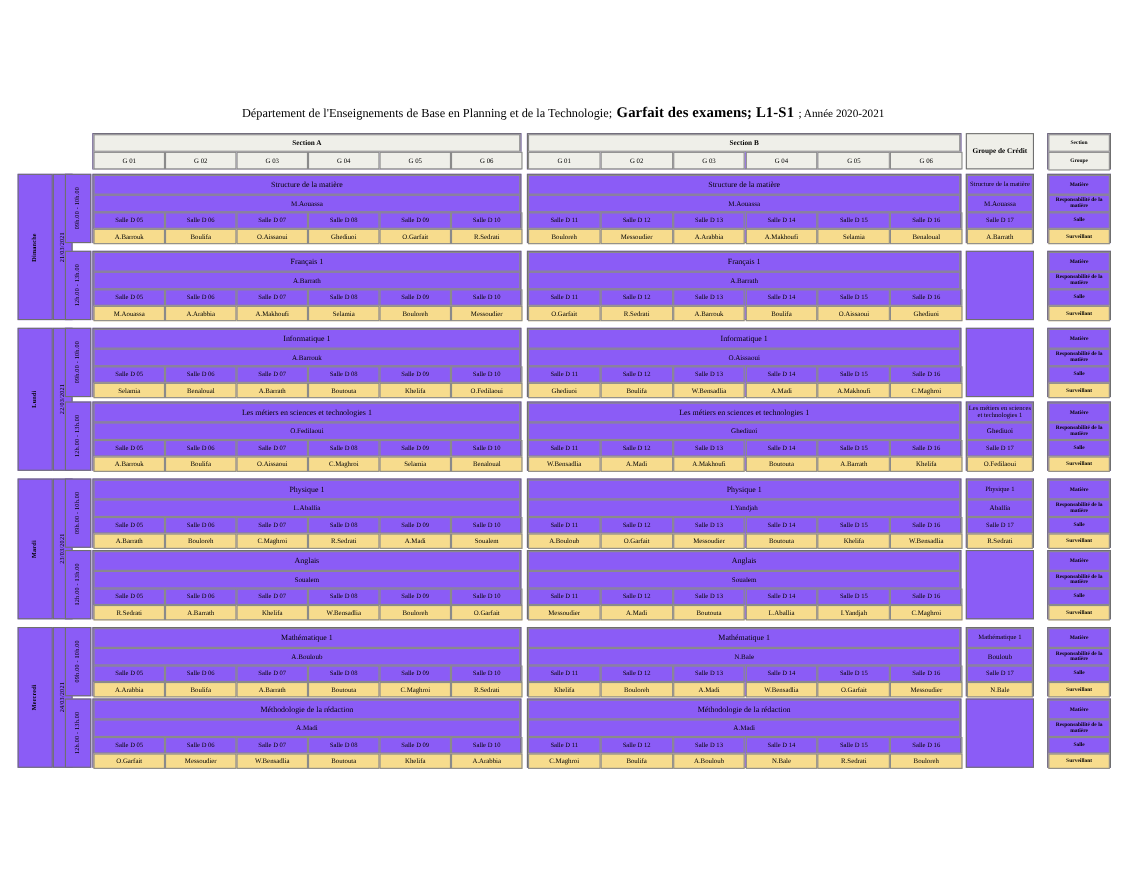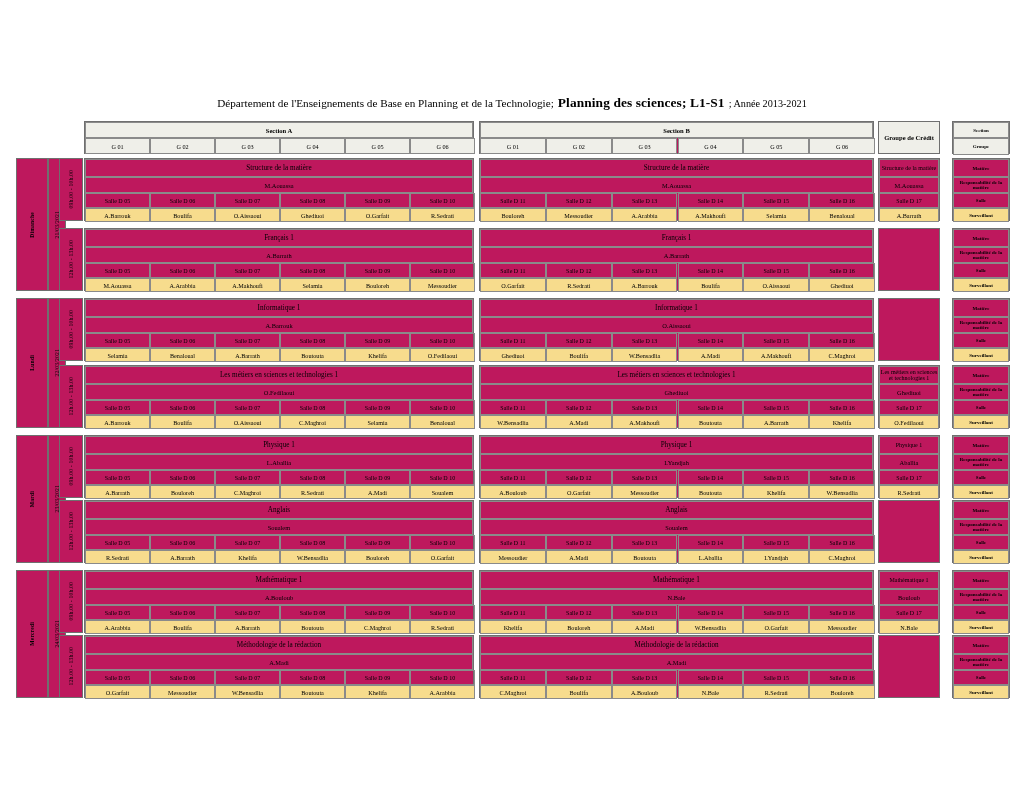--- a/index.html
+++ b/index.html
@@ -15,21 +15,21 @@
   
   .title-bar{
     position:absolute;left:0;top:93px;width:1024px;
     text-align:center;white-space:nowrap;
   }
   .t-norm{font-size:11.2px;}
   .t-bold{font-size:13.4px;font-weight:bold;letter-spacing:.1px;}
   .t-small{font-size:10.2px;}
 
   
-  .box{box-sizing:border-box;border:1.1px solid #6f6f6f;background:#be185d;}
+  .box{box-sizing:border-box;border:1.1px solid #6f6f6f;background:#8b5cf6;}
   .tb{box-sizing:border-box;border:0.8px solid #8a8a8a;}
 
   .ctr{display:flex;align-items:center;justify-content:center;text-align:center;}
 
   .hdr-band{background:#efefe9;}
   .yellow{background:#f7dc8d;}
 
   .fs-sec{font-size:6.6px;font-weight:bold;}
   .fs-grp{font-size:6.2px;}
   .fs-mat{font-size:7.2px;}
@@ -86,22 +86,22 @@
 
   .two-line{line-height:1.05;}
 </style>
 </head>
 <body>
 
 <div class="page">
 
   <div class="title-bar">
     <span class="t-norm">Département de l'Enseignements de Base en Planning et de la Technologie;</span>
-    <span class="t-bold">Planning des sciences; L1-S1</span>
-    <span class="t-small">; Année 2013-2021</span>
+    <span class="t-bold">Garfait des examens; L1-S1</span>
+    <span class="t-small">; Année 2020-2021</span>
   </div>
 
   <div id="hdr">
       <div class="sec-wrap box" style="left: 0px; top: 0px; width: 390px; height: 33px;">
         <div class="sec-title tb ctr hdr-band fs-sec">Section A</div>
         <div class="grp-row">
           <div class="grp-cell tb ctr hdr-band fs-grp" style="left: 0px; width: 65px;">G 01</div>
           <div class="grp-cell tb ctr hdr-band fs-grp" style="left: 65px; width: 65px;">G 02</div>
           <div class="grp-cell tb ctr hdr-band fs-grp" style="left: 130px; width: 65px;">G 03</div>
           <div class="grp-cell tb ctr hdr-band fs-grp" style="left: 195px; width: 65px;">G 04</div>

